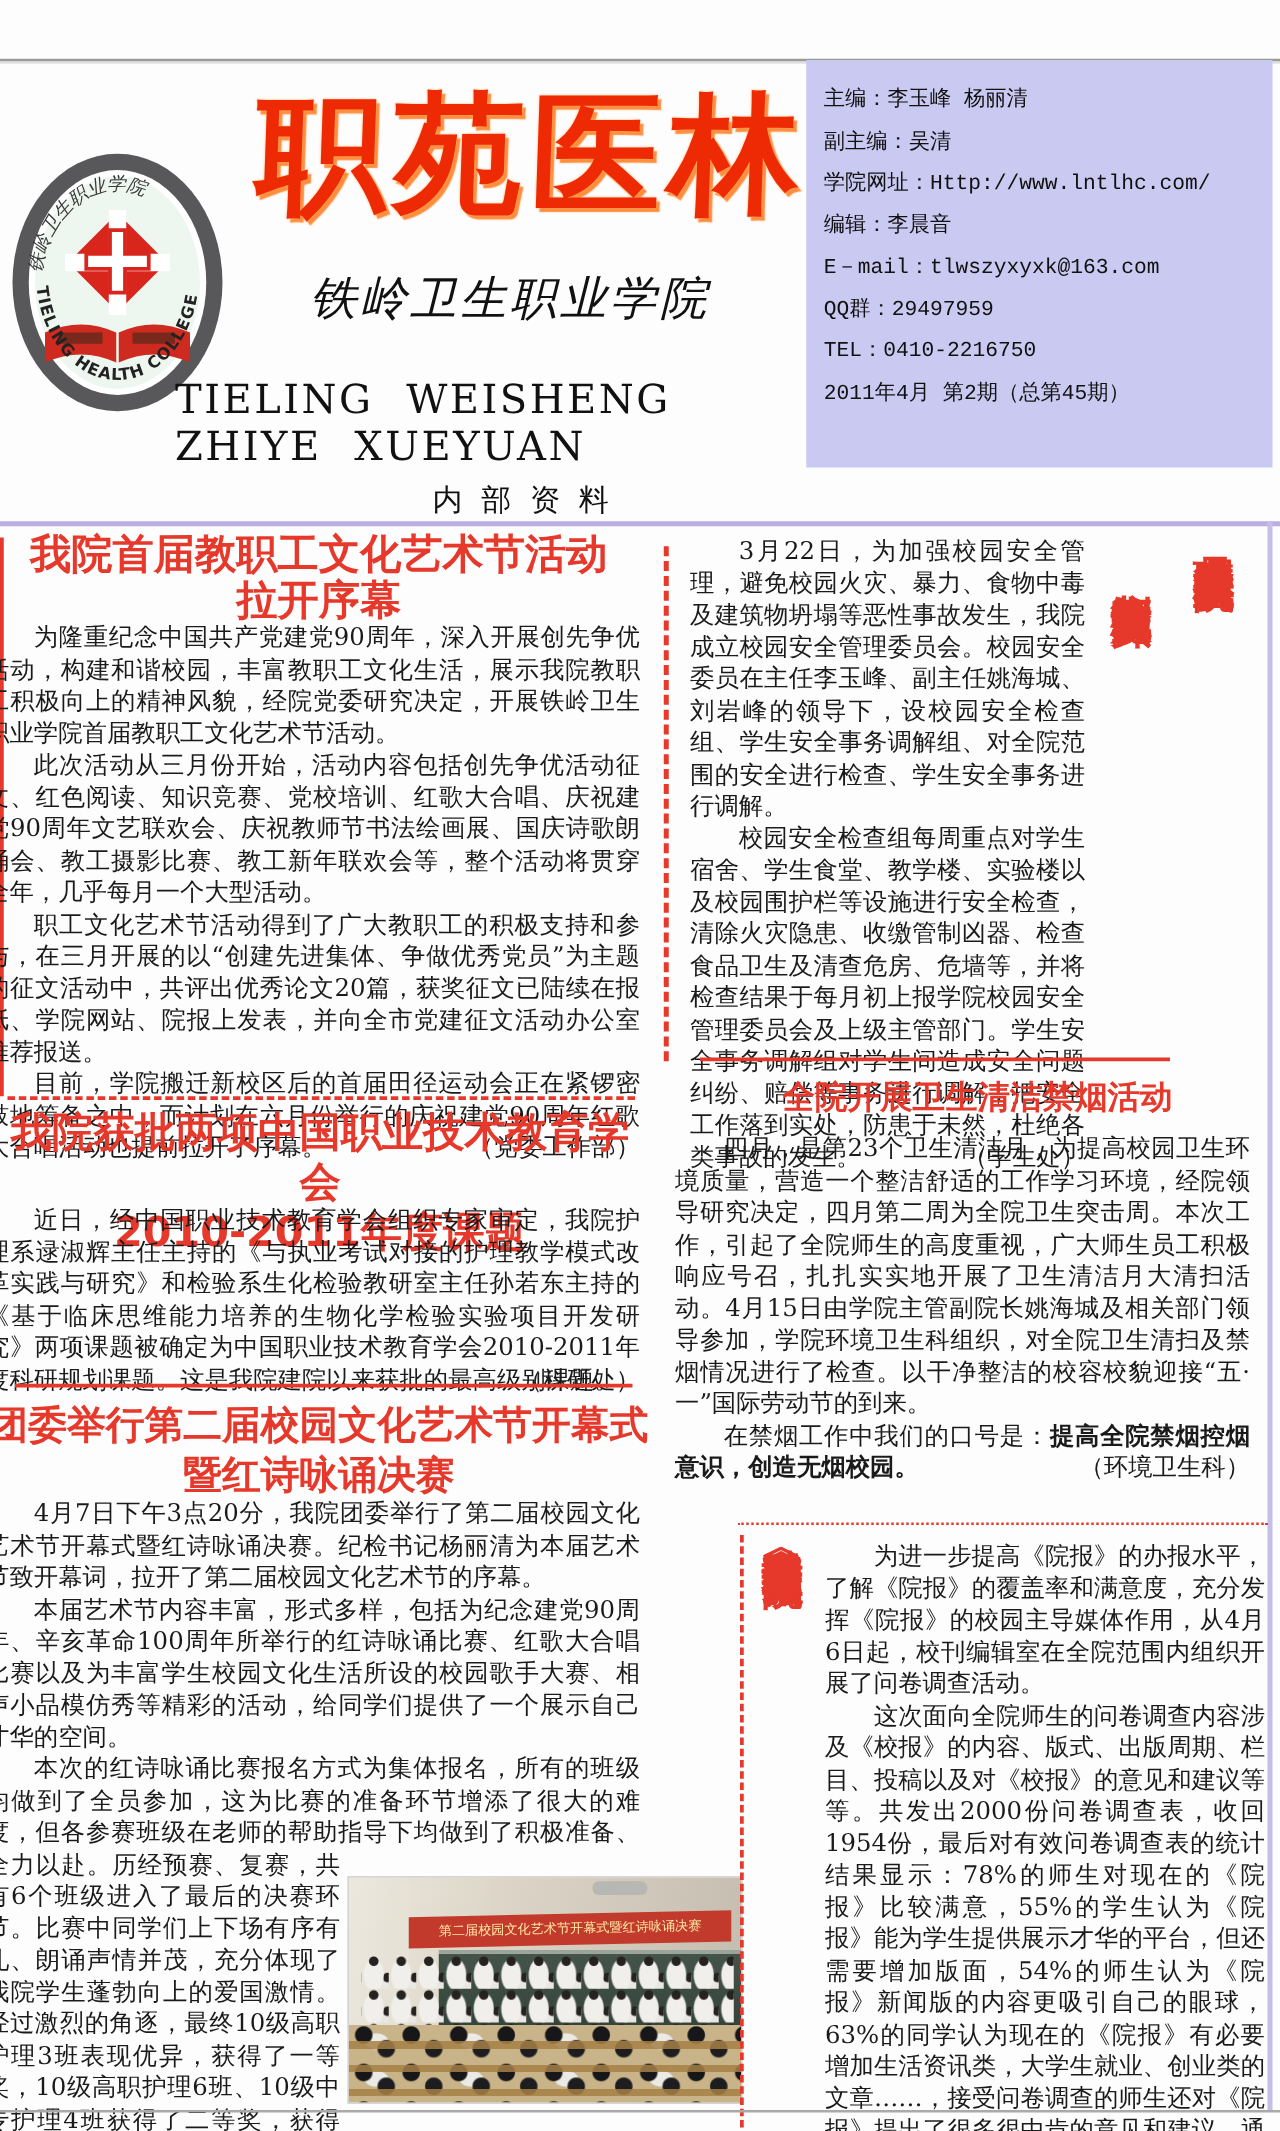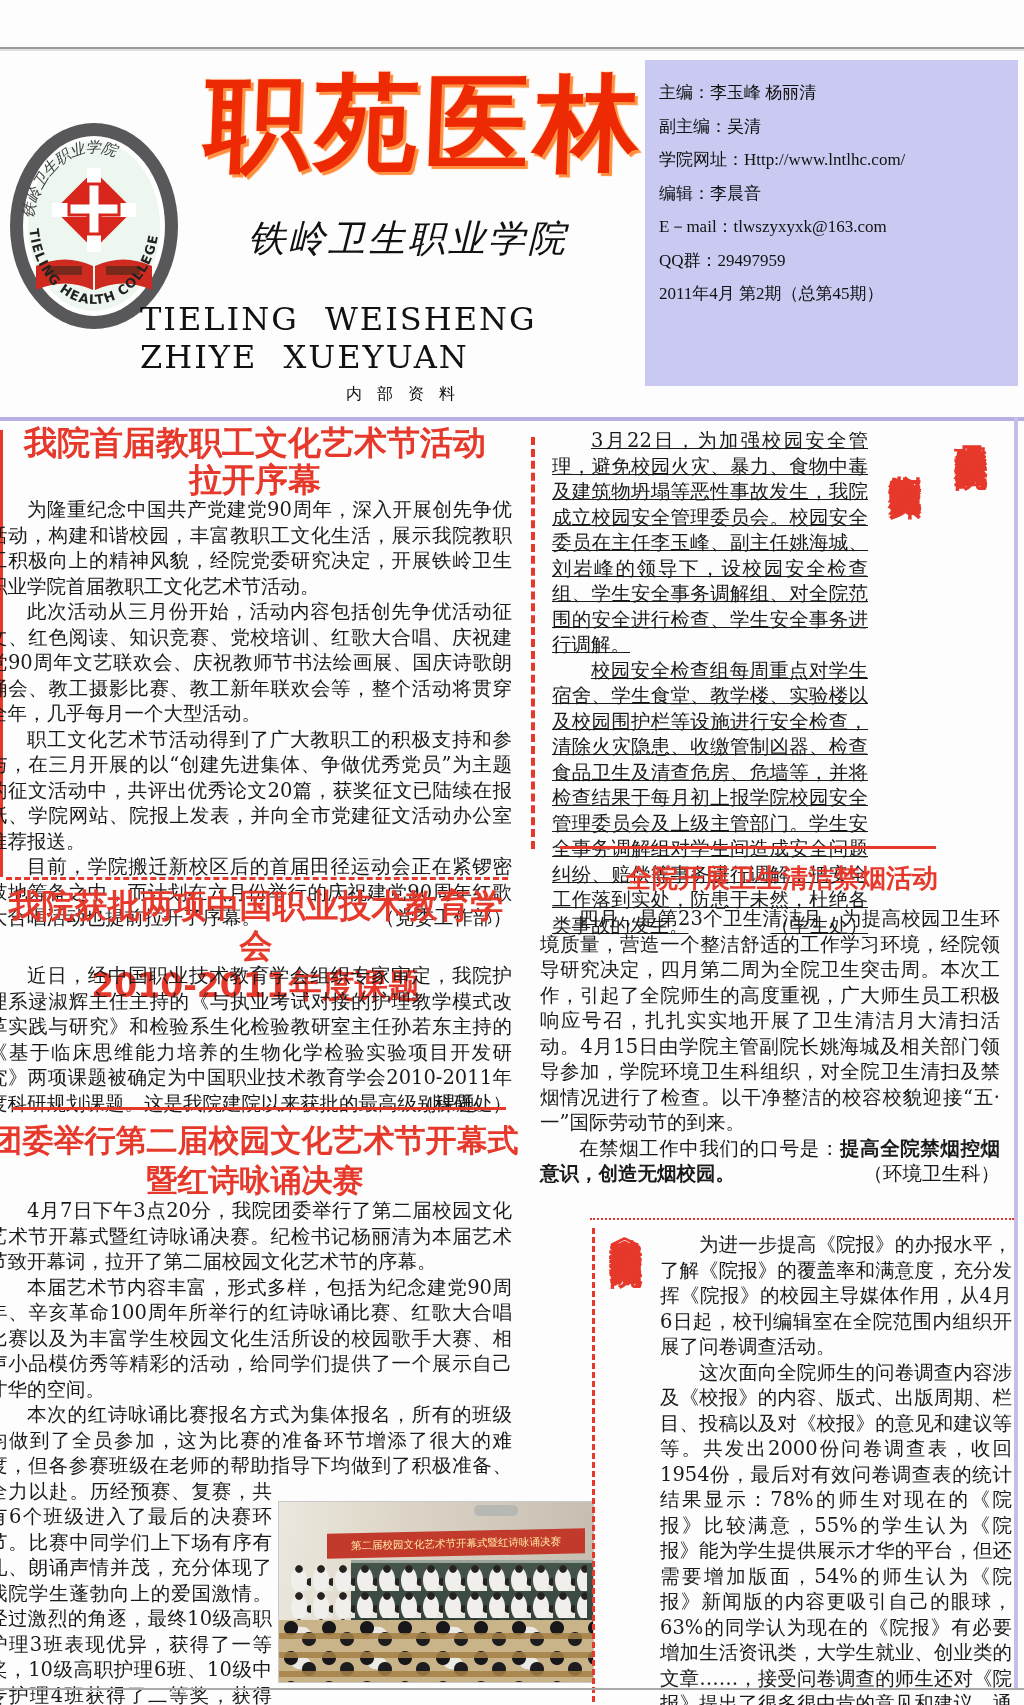--- a/index.html
+++ b/index.html
@@ -10,38 +10,38 @@
   .top-rule{left:0;top:47px;width:1024px;height:2px;background:#9a9a9a;box-shadow:0 2px 0 #e0e0e0;}
   .bottom-rule{left:0;top:1688px;width:1024px;height:2px;background:#aaaaaa;}
   .lav-rule{left:0;top:417px;width:1024px;height:4px;background:#b9afe2;}
   .lav-vrule{left:1014px;top:417px;width:4px;height:1271px;background:#c6bde9;}
   
   .np-title{left:185px;top:58px;width:480px;text-align:center;font-size:104px;font-weight:bold;
             color:#ee2a05;letter-spacing:6px;line-height:1.25;
             text-shadow:0 0 2px #ffb36b,3px 3px 1px #ff8c3a;transform:skewX(-2deg);}
   .college{left:248px;top:214px;width:340px;font-size:37px;letter-spacing:3px;font-style:italic;color:#111;}
   .pinyin{left:140px;top:300px;width:520px;font-size:32px;letter-spacing:2px;word-spacing:14px;color:#111;}
-  .neibu{left:346px;top:384px;font-size:16px;letter-spacing:15px;color:#111;}
-  .infobox{left:645px;top:60px;width:373px;height:326px;background:#c9c9f1;
-           font-family:Liberation Serif, serif;font-size:17px;color:#111;
+  .neibu{left:346px;top:384px;font-size:24px;letter-spacing:15px;color:#111;}
+  .infobox{left:645px;top:48px;width:373px;height:326px;background:#c9c9f1;
+           font-family:Liberation Mono, monospace;font-size:17px;color:#111;
            padding:16px 0 0 14px;box-sizing:border-box;line-height:33.5px;}
   .logo{left:8px;top:120px;width:172px;height:212px;}
   
   .headline{color:#e6392b;font-weight:bold;text-align:center;font-family:"DejaVu Sans","Liberation Sans",sans-serif;}
   .hl1{left:-6px;top:424px;width:522px;font-size:33px;line-height:37px;}
   .hl2{left:-6px;top:886px;width:524px;font-size:33px;line-height:40px;}
   .hl3{left:-10px;top:1120px;width:530px;font-size:31px;line-height:40px;}
   .hlr2{left:552px;top:858px;width:460px;font-size:26px;line-height:40px;}
   .body-txt{font-size:19.5px;line-height:25.5px;text-align:justify;}
   .body-txt p{margin:0;text-indent:2em;}
   .byline{text-align:right;margin-top:-25.5px;}
   .lbody1{left:-12px;top:497px;width:524px;}
   .lbody2{left:-12px;top:963px;width:524px;}
   .lbody3{left:-12px;top:1198px;width:524px;}
-  .rbody1{left:552px;top:428px;width:316px;text-decoration:underline;}
+  .rbody1{left:552px;top:428px;width:316px;}
   .rbody2{left:540px;top:906px;width:460px;}
   .rbody3{left:660px;top:1232px;width:352px;}
   .slogan{font-weight:bold;font-family:"DejaVu Sans","Liberation Sans",sans-serif;}
   
   .div-dash-left{left:6px;top:877px;width:502px;border-top:3px dashed #e6392b;}
   .div-solid-left{left:12px;top:1107px;width:494px;border-top:3px solid #e6392b;}
   .div-solid-right{left:560px;top:846px;width:376px;border-top:3px solid #e6392b;}
   .div-dot-right{left:590px;top:1218px;width:424px;border-top:2px dotted #e6392b;}
   .vdash-mid{left:531px;top:437px;height:412px;border-left:4px dashed #e6392b;}
   .red-edge{left:0;top:430px;width:3px;height:447px;background:#e6392b;}
@@ -117,20 +117,21 @@
   <div class="abs pinyin">TIELING  WEISHENG  ZHIYE  XUEYUAN</div>
   <div class="abs neibu">内部资料</div>
 
   <div class="abs infobox">
     <div>主编：李玉峰  杨丽清</div>
     <div>副主编：吴清</div>
     <div>学院网址：Http://www.lntlhc.com/</div>
     <div>编辑：李晨音</div>
     <div>E－mail：tlwszyxyxk@163.com</div>
     <div>QQ群：29497959</div>
+    <div>TEL：0410-2216750</div>
     <div>2011年4月  第2期（总第45期）</div>
   </div>
 
   <div class="abs lav-rule"></div>
   <div class="abs lav-vrule"></div>
   <div class="abs red-edge"></div>
   <div class="abs vdash-mid"></div>
 
   <div class="abs headline hl1">
     <div>我院首届教职工文化艺术节活动</div>

